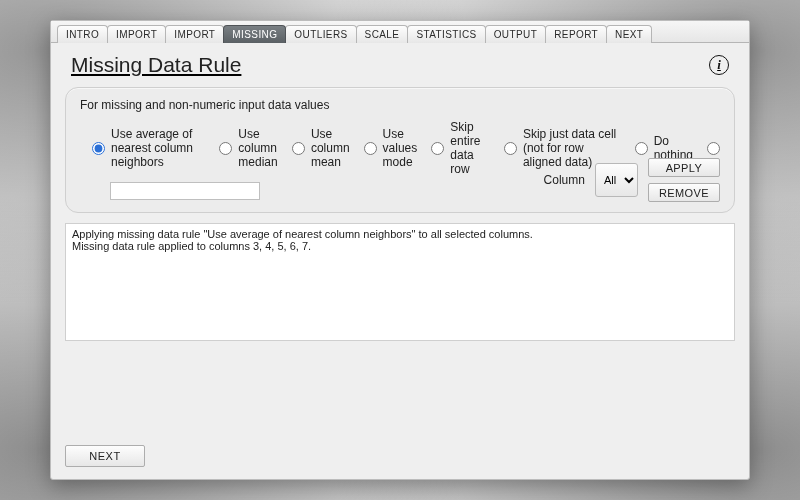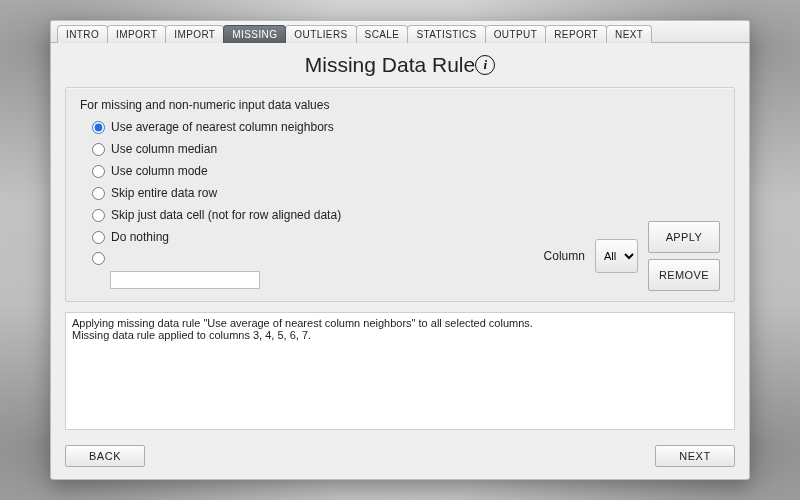--- a/index.html
+++ b/index.html
@@ -54,54 +54,55 @@
   .tab.active {
     background: linear-gradient(#7a8084, #5a6064);
     color: #fff;
     border-color: #4f5357;
     z-index: 2;
     margin-top: 46px;
   }
   .header {
     display: flex;
     align-items: center;
-    justify-content: center;
+    justify-content: space-between;
     padding: 10px 20px 6px 20px;
+    text-decoration: underline;
   }
   .title {
     font-size: 21px;
     font-weight: 400;
     color: #222;
   }
   .info-icon {
     width: 20px; height: 20px;
     border: 1.6px solid #111;
     border-radius: 50%;
     display: flex; align-items: center; justify-content: center;
     font-family: Georgia, "Times New Roman", serif;
     font-style: italic;
     font-weight: bold;
     font-size: 13px;
     color: #111;
   }
   .panel {
     margin: 4px 14px 0 14px;
     border: 1px solid #cfcfcf;
-    border-radius: 2px;
+    border-radius: 13px;
     background: #ececec;
     box-shadow: inset 0 1px 0 rgba(255,255,255,0.6);
     padding: 10px 14px 12px 14px;
     position: relative;
   }
   .panel .subtitle {
     font-size: 12px;
     color: #222;
     margin-bottom: 8px;
   }
-  .options { display: flex; flex-direction: column; gap: 8px; margin-left: 12px; }
+  .options { display: flex; flex-direction: row; gap: 14px; margin-left: 12px; }
   .opt { display: flex; align-items: center; gap: 6px; font-size: 12px; color: #222; }
   .opt input[type=radio] { width: 13px; height: 13px; accent-color: #2a6fd6; }
   .custom-input {
     margin: 6px 0 0 30px;
     width: 150px; height: 18px;
     border: 1px solid #bfbfbf;
     background: #fff;
     font-size: 12px;
     padding: 1px 4px;
   }
@@ -118,21 +119,21 @@
     height: 34px;
     font-size: 11px;
     border: 1px solid #b8b8b8;
     border-radius: 3px;
     background: linear-gradient(#fdfdfd,#e7e7e7);
     padding: 0 4px;
   }
   .btn-stack { display: flex; flex-direction: column; gap: 6px; }
   .btn {
     min-width: 72px;
-    height: 32px;
+    height: 19px;
     font-size: 11px;
     letter-spacing: 0.4px;
     border: 1px solid #adadad;
     border-radius: 2px;
     background: linear-gradient(#fdfdfd,#e7e7e7);
     color: #222;
     cursor: default;
     padding: 0 10px;
   }
   .log {
@@ -195,21 +196,25 @@
         <label class="opt">
           <input type="radio" name="missing-rule" checked="" style="">
           <span>Use average of nearest column neighbors</span>
         </label>
         <label class="opt">
           <input type="radio" name="missing-rule" style="">
           <span>Use column median</span>
         </label>
         <label class="opt">
           <input type="radio" name="missing-rule" style="">
-          <span>Use column mode</span>
+          <span>Use column mean</span>
+        </label>
+        <label class="opt">
+          <input type="radio" name="missing-rule" style="">
+          <span>Use values mode</span>
         </label>
         <label class="opt">
           <input type="radio" name="missing-rule" style="">
           <span>Skip entire data row</span>
         </label>
         <label class="opt">
           <input type="radio" name="missing-rule" style="">
           <span>Skip just data cell (not for row aligned data)</span>
         </label>
         <label class="opt">
@@ -228,17 +233,16 @@
         <button class="btn">APPLY</button>
         <button class="btn">REMOVE</button>
       </div>
     </div>
   </div>
 
   <div class="log">Applying missing data rule "Use average of nearest column neighbors" to all selected columns.
 Missing data rule applied to columns 3, 4, 5, 6, 7.</div>
 
   <div class="footer">
-    <button class="nav-btn">BACK</button>
     <button class="nav-btn">NEXT</button>
   </div>
 
 </div>
 
 </body></html>

